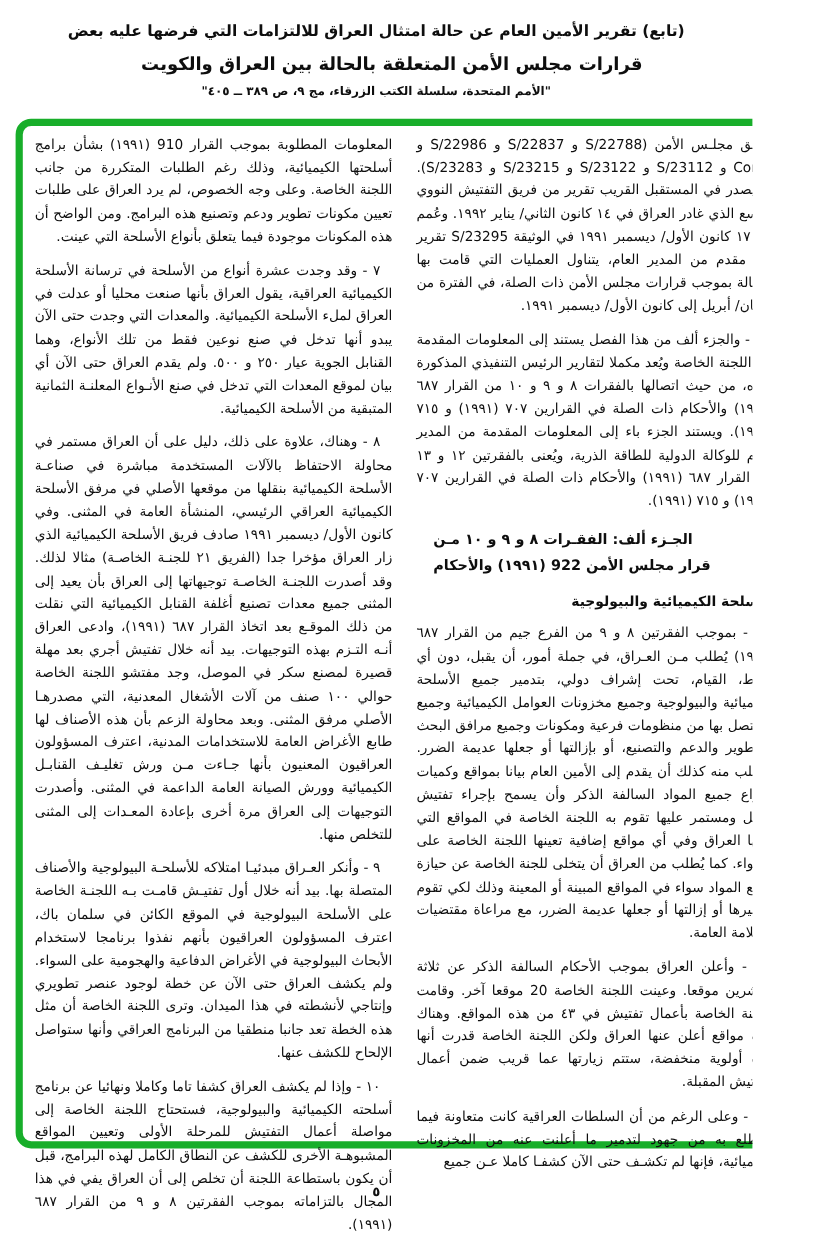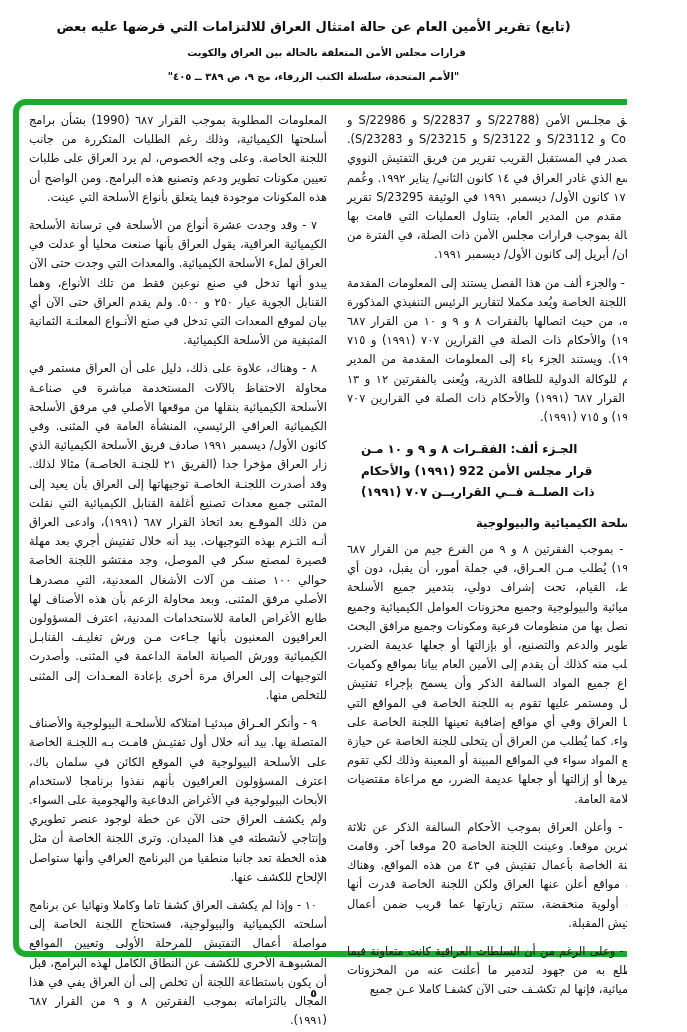--- a/index.html
+++ b/index.html
@@ -20,21 +20,21 @@
   .header {
     position: absolute;
     top: 14px;
     left: 0;
     right: 0;
     text-align: center;
     direction: rtl;
     font-weight: bold;
   }
   .header .t1 { font-size: 13px; line-height: 26px; }
-  .header .t2 { font-size: 10px; line-height: 26px; padding-left: 26px; }
+  .header .t2 { font-size: 15px; line-height: 26px; padding-left: 26px; }
   .header .src { font-size: 10px; line-height: 18px; margin-top: 2px; }
   .content-frame {
     position: absolute;
     left: 13px;
     top: 99px;
     width: 648px;
     height: 858px;
     border: 6px solid #18ae2a;
     border-radius: 13px;
     box-sizing: border-box;
@@ -95,30 +95,29 @@
 
   <div class="content-frame">
     <div class="cols">
 
       <div class="col">
         <p>وثائـق مجلـس الأمن (S/22788 و S/22837 و S/22986 و Corr.1 و S/23112 و S/23122 و S/23215 و S/23283). وسيصدر في المستقبل القريب تقرير من فريق التفتيش النووي التاسع الذي غادر العراق في ١٤ كانون الثاني/ يناير ١٩٩٢. وعُمم في ١٧ كانون الأول/ ديسمبر ١٩٩١ في الوثيقة S/23295 تقرير آخر مقدم من المدير العام، يتناول العمليات التي قامت بها الوكالة بموجب قرارات مجلس الأمن ذات الصلة، في الفترة من نيسان/ أبريل إلى كانون الأول/ ديسمبر ١٩٩١.</p>
         <p class="num">٣ - والجزء ألف من هذا الفصل يستند إلى المعلومات المقدمة من اللجنة الخاصة ويُعد مكملا لتقارير الرئيس التنفيذي المذكورة أعلاه، من حيث اتصالها بالفقرات ٨ و ٩ و ١٠ من القرار ٦٨٧ (١٩٩١) والأحكام ذات الصلة في القرارين ٧٠٧ (١٩٩١) و ٧١٥ (١٩٩١). ويستند الجزء باء إلى المعلومات المقدمة من المدير العام للوكالة الدولية للطاقة الذرية، ويُعنى بالفقرتين ١٢ و ١٣ من القرار ٦٨٧ (١٩٩١) والأحكام ذات الصلة في القرارين ٧٠٧ (١٩٩١) و ٧١٥ (١٩٩١).</p>
         <div class="sec-heading">
           <div>الجـزء ألف: الفقـرات ٨ و ٩ و ١٠ مـن</div>
           <div>قرار مجلس الأمن 922 (١٩٩١) والأحكام</div>
-          <div>ذات الصلــة فــي القراريــن ٧٠٧ (١٩٩١)</div>
         </div>
         <div class="sub-heading">الأسلحة الكيميائية والبيولوجية</div>
         <p class="num">٤ - بموجب الفقرتين ٨ و ٩ من الفرع جيم من القرار ٦٨٧ (١٩٩١) يُطلب مـن العـراق، في جملة أمور، أن يقبل، دون أي شرط، القيام، تحت إشراف دولي، بتدمير جميع الأسلحة الكيميائية والبيولوجية وجميع مخزونات العوامل الكيميائية وجميع ما يتصل بها من منظومات فرعية ومكونات وجميع مرافق البحث والتطوير والدعم والتصنيع، أو بإزالتها أو جعلها عديمة الضرر. ويُطلب منه كذلك أن يقدم إلى الأمين العام بيانا بمواقع وكميات وأنواع جميع المواد السالفة الذكر وأن يسمح بإجراء تفتيش عاجل ومستمر عليها تقوم به اللجنة الخاصة في المواقع التي يبينها العراق وفي أي مواقع إضافية تعينها اللجنة الخاصة على السواء. كما يُطلب من العراق أن يتخلى للجنة الخاصة عن حيازة جميع المواد سواء في المواقع المبينة أو المعينة وذلك لكي تقوم بتدميرها أو إزالتها أو جعلها عديمة الضرر، مع مراعاة مقتضيات السلامة العامة.</p>
         <p class="num">٥ - وأعلن العراق بموجب الأحكام السالفة الذكر عن ثلاثة وعشرين موقعا. وعينت اللجنة الخاصة 20 موقعا آخر. وقامت اللجنة الخاصة بأعمال تفتيش في ٤٣ من هذه المواقع. وهناك ثلاثة مواقع أعلن عنها العراق ولكن اللجنة الخاصة قدرت أنها ذات أولوية منخفضة، ستتم زيارتها عما قريب ضمن أعمال التفتيش المقبلة.</p>
         <p class="num">9 - وعلى الرغم من أن السلطات العراقية كانت متعاونة فيما اضطلع به من جهود لتدمير ما أعلنت عنه من المخزونات الكيميائية، فإنها لم تكشـف حتى الآن كشفـا كاملا عـن جميع</p>
       </div>
 
       <div class="col">
-        <p>المعلومات المطلوبة بموجب القرار ٦٨٧ (1990) بشأن برامج أسلحتها الكيميائية، وذلك رغم الطلبات المتكررة من جانب اللجنة الخاصة. وعلى وجه الخصوص، لم يرد العراق على طلبات تعيين مكونات تطوير ودعم وتصنيع هذه البرامج. ومن الواضح أن هذه المكونات موجودة فيما يتعلق بأنواع الأسلحة التي عينت.</p>
+        <p>المعلومات المطلوبة بموجب القرار 910 (١٩٩١) بشأن برامج أسلحتها الكيميائية، وذلك رغم الطلبات المتكررة من جانب اللجنة الخاصة. وعلى وجه الخصوص، لم يرد العراق على طلبات تعيين مكونات تطوير ودعم وتصنيع هذه البرامج. ومن الواضح أن هذه المكونات موجودة فيما يتعلق بأنواع الأسلحة التي عينت.</p>
         <p class="num">٧ - وقد وجدت عشرة أنواع من الأسلحة في ترسانة الأسلحة الكيميائية العراقية، يقول العراق بأنها صنعت محليا أو عدلت في العراق لملء الأسلحة الكيميائية. والمعدات التي وجدت حتى الآن يبدو أنها تدخل في صنع نوعين فقط من تلك الأنواع، وهما القنابل الجوية عيار ٢٥٠ و ٥٠٠. ولم يقدم العراق حتى الآن أي بيان لموقع المعدات التي تدخل في صنع الأنـواع المعلنـة الثمانية المتبقية من الأسلحة الكيميائية.</p>
         <p class="num">٨ - وهناك، علاوة على ذلك، دليل على أن العراق مستمر في محاولة الاحتفاظ بالآلات المستخدمة مباشرة في صناعـة الأسلحة الكيميائية بنقلها من موقعها الأصلي في مرفق الأسلحة الكيميائية العراقي الرئيسي، المنشأة العامة في المثنى. وفي كانون الأول/ ديسمبر ١٩٩١ صادف فريق الأسلحة الكيميائية الذي زار العراق مؤخرا جدا (الفريق ٢١ للجنـة الخاصـة) مثالا لذلك. وقد أصدرت اللجنـة الخاصـة توجيهاتها إلى العراق بأن يعيد إلى المثنى جميع معدات تصنيع أغلفة القنابل الكيميائية التي نقلت من ذلك الموقـع بعد اتخاذ القرار ٦٨٧ (١٩٩١)، وادعى العراق أنـه التـزم بهذه التوجيهات. بيد أنه خلال تفتيش أجري بعد مهلة قصيرة لمصنع سكر في الموصل، وجد مفتشو اللجنة الخاصة حوالي ١٠٠ صنف من آلات الأشغال المعدنية، التي مصدرهـا الأصلي مرفق المثنى. وبعد محاولة الزعم بأن هذه الأصناف لها طابع الأغراض العامة للاستخدامات المدنية، اعترف المسؤولون العراقيون المعنيون بأنها جـاءت مـن ورش تغليـف القنابـل الكيميائية وورش الصيانة العامة الداعمة في المثنى. وأصدرت التوجيهات إلى العراق مرة أخرى بإعادة المعـدات إلى المثنى للتخلص منها.</p>
         <p class="num">٩ - وأنكر العـراق مبدئيـا امتلاكه للأسلحـة البيولوجية والأصناف المتصلة بها. بيد أنه خلال أول تفتيـش قامـت بـه اللجنـة الخاصة على الأسلحة البيولوجية في الموقع الكائن في سلمان باك، اعترف المسؤولون العراقيون بأنهم نفذوا برنامجا لاستخدام الأبحاث البيولوجية في الأغراض الدفاعية والهجومية على السواء. ولم يكشف العراق حتى الآن عن خطة لوجود عنصر تطويري وإنتاجي لأنشطته في هذا الميدان. وترى اللجنة الخاصة أن مثل هذه الخطة تعد جانبا منطقيا من البرنامج العراقي وأنها ستواصل الإلحاح للكشف عنها.</p>
         <p class="num">١٠ - وإذا لم يكشف العراق كشفا تاما وكاملا ونهائيا عن برنامج أسلحته الكيميائية والبيولوجية، فستحتاج اللجنة الخاصة إلى مواصلة أعمال التفتيش للمرحلة الأولى وتعيين المواقع المشبوهـة الأخرى للكشف عن النطاق الكامل لهذه البرامج، قبل أن يكون باستطاعة اللجنة أن تخلص إلى أن العراق يفي في هذا المجال بالتزاماته بموجب الفقرتين ٨ و ٩ من القرار ٦٨٧ (١٩٩١).</p>
       </div>
 
     </div>
   </div>
 
   <div class="page-number">٥</div>

